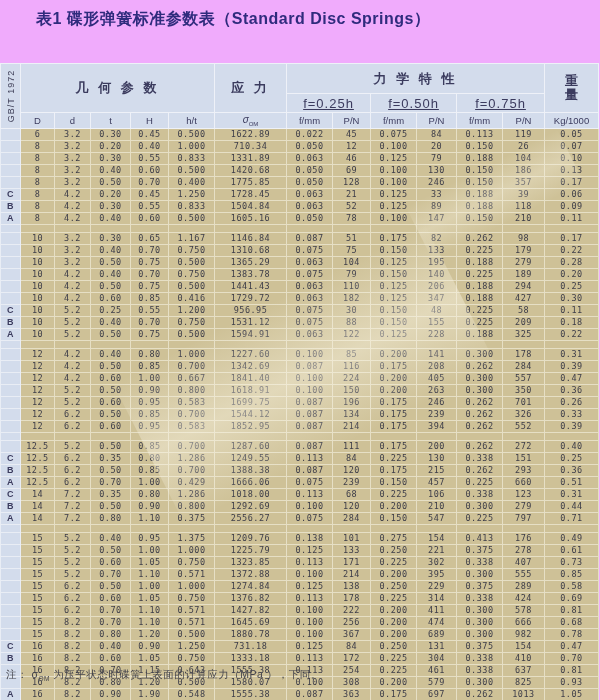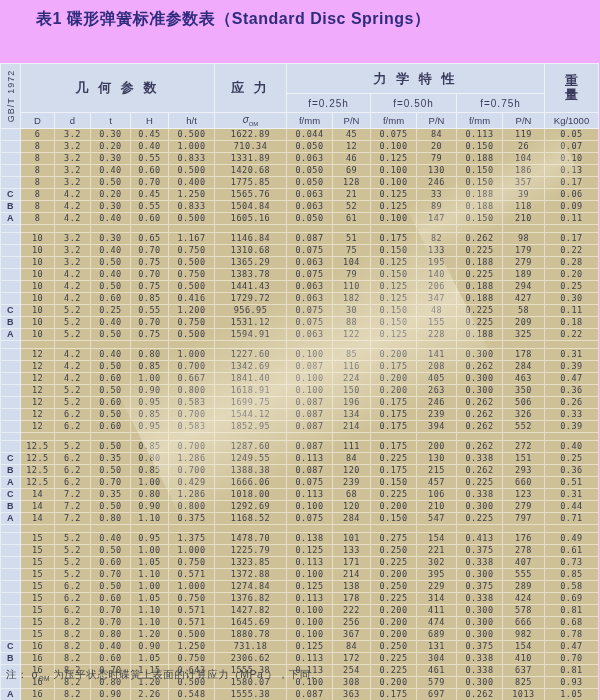--- a/index.html
+++ b/index.html
@@ -32,21 +32,21 @@
     border: 1px solid #eef1f8;
     color: #3b3b5e;
     text-align: center;
     white-space: nowrap;
     overflow: hidden;
   }
   tr.h1 { height: 30px; }
   tr.h2 { height: 19px; }
   tr.h3 { height: 16px; }
   .gh { font-size: 13px; font-weight: bold; letter-spacing: 3px; }
-  .dh { font-size: 10px; font-weight: normal; letter-spacing: 1px; }
+  .dh { font-size: 13px; font-weight: normal; letter-spacing: 1px; text-decoration: underline; }
   .ch { font-size: 9.5px; font-weight: normal; }
   th.weightcell span { display: block; line-height: 1.1; letter-spacing: 0; }
   th.corner { position: relative; }
   .vert {
     position: absolute;
     left: 50%;
     top: 50%;
     transform: translate(-50%, -50%) rotate(-90deg);
     white-space: nowrap;
     font-size: 9px;
@@ -160,21 +160,21 @@
     </thead>
     <tbody>
         <tr>
           <td class="strip"></td>
           <td>6</td>
           <td>3.2</td>
           <td>0.30</td>
           <td>0.45</td>
           <td>0.500</td>
           <td>1622.89</td>
-          <td>0.044</td>
+          <td>0.022</td>
           <td>45</td>
           <td>0.075</td>
           <td>84</td>
           <td>0.113</td>
           <td>119</td>
           <td>0.05</td>
         </tr>
         <tr>
           <td class="strip"></td>
           <td>8</td>
@@ -239,21 +239,21 @@
           <td>357</td>
           <td>0.17</td>
         </tr>
         <tr>
           <td class="strip">C</td>
           <td>8</td>
           <td>4.2</td>
           <td>0.20</td>
           <td>0.45</td>
           <td>1.250</td>
-          <td>1565.76</td>
+          <td>1728.45</td>
           <td>0.063</td>
           <td>21</td>
           <td>0.125</td>
           <td>33</td>
           <td>0.188</td>
           <td>39</td>
           <td>0.06</td>
         </tr>
         <tr>
           <td class="strip">B</td>
@@ -273,21 +273,21 @@
         </tr>
         <tr>
           <td class="strip">A</td>
           <td>8</td>
           <td>4.2</td>
           <td>0.40</td>
           <td>0.60</td>
           <td>0.500</td>
           <td>1605.16</td>
           <td>0.050</td>
-          <td>61</td>
+          <td>78</td>
           <td>0.100</td>
           <td>147</td>
           <td>0.150</td>
           <td>210</td>
           <td>0.11</td>
         </tr>
         <tr class="spacer">
           <td class="strip"></td>
           <td></td>
           <td></td>
@@ -501,21 +501,21 @@
           <td>4.2</td>
           <td>0.60</td>
           <td>1.00</td>
           <td>0.667</td>
           <td>1841.40</td>
           <td>0.100</td>
           <td>224</td>
           <td>0.200</td>
           <td>405</td>
           <td>0.300</td>
-          <td>463</td>
+          <td>557</td>
           <td>0.47</td>
         </tr>
         <tr>
           <td class="strip"></td>
           <td>12</td>
           <td>5.2</td>
           <td>0.50</td>
           <td>0.90</td>
           <td>0.800</td>
           <td>1618.91</td>
@@ -533,21 +533,21 @@
           <td>5.2</td>
           <td>0.60</td>
           <td>0.95</td>
           <td>0.583</td>
           <td>1699.75</td>
           <td>0.087</td>
           <td>196</td>
           <td>0.175</td>
           <td>246</td>
           <td>0.262</td>
-          <td>506</td>
+          <td>701</td>
           <td>0.26</td>
         </tr>
         <tr>
           <td class="strip"></td>
           <td>12</td>
           <td>6.2</td>
           <td>0.50</td>
           <td>0.85</td>
           <td>0.700</td>
           <td>1544.12</td>
@@ -687,21 +687,21 @@
           <td>279</td>
           <td>0.44</td>
         </tr>
         <tr>
           <td class="strip">A</td>
           <td>14</td>
           <td>7.2</td>
           <td>0.80</td>
           <td>1.10</td>
           <td>0.375</td>
-          <td>1168.52</td>
+          <td>2556.27</td>
           <td>0.075</td>
           <td>284</td>
           <td>0.150</td>
           <td>547</td>
           <td>0.225</td>
           <td>797</td>
           <td>0.71</td>
         </tr>
         <tr class="spacer">
           <td class="strip"></td>
@@ -719,21 +719,21 @@
           <td></td>
           <td></td>
         </tr>
         <tr>
           <td class="strip"></td>
           <td>15</td>
           <td>5.2</td>
           <td>0.40</td>
           <td>0.95</td>
           <td>1.375</td>
-          <td>1478.70</td>
+          <td>1209.76</td>
           <td>0.138</td>
           <td>101</td>
           <td>0.275</td>
           <td>154</td>
           <td>0.413</td>
           <td>176</td>
           <td>0.49</td>
         </tr>
         <tr>
           <td class="strip"></td>
@@ -879,21 +879,21 @@
           <td>154</td>
           <td>0.47</td>
         </tr>
         <tr>
           <td class="strip">B</td>
           <td>16</td>
           <td>8.2</td>
           <td>0.60</td>
           <td>1.05</td>
           <td>0.750</td>
-          <td>2306.62</td>
+          <td>1333.18</td>
           <td>0.113</td>
           <td>172</td>
           <td>0.225</td>
           <td>304</td>
           <td>0.338</td>
           <td>410</td>
           <td>0.70</td>
         </tr>
         <tr>
           <td class="strip"></td>
@@ -925,21 +925,21 @@
           <td>579</td>
           <td>0.300</td>
           <td>825</td>
           <td>0.93</td>
         </tr>
         <tr>
           <td class="strip">A</td>
           <td>16</td>
           <td>8.2</td>
           <td>0.90</td>
-          <td>2.26</td>
+          <td>1.90</td>
           <td>0.548</td>
           <td>1555.38</td>
           <td>0.087</td>
           <td>363</td>
           <td>0.175</td>
           <td>697</td>
           <td>0.262</td>
           <td>1013</td>
           <td>1.05</td>
         </tr>

